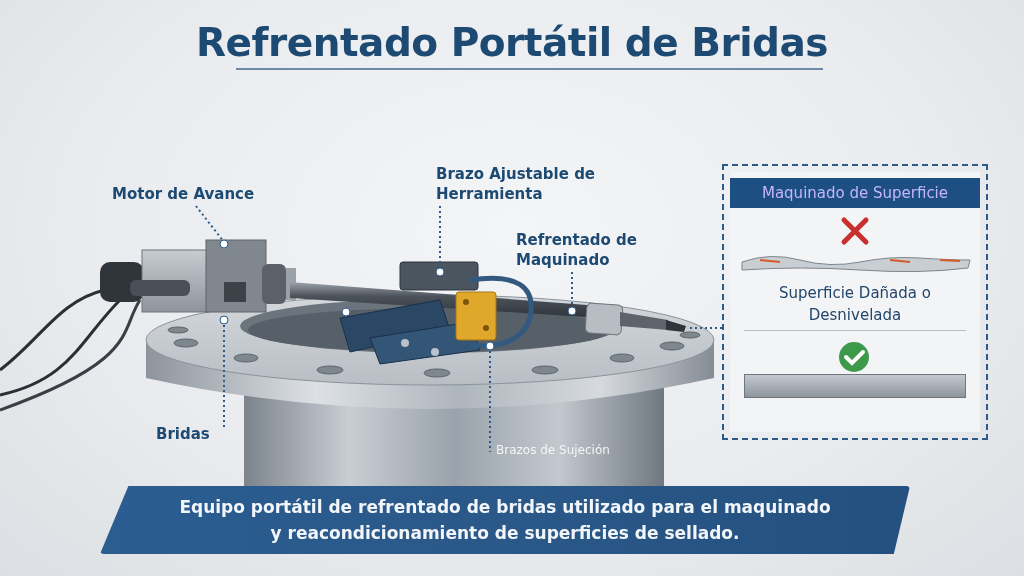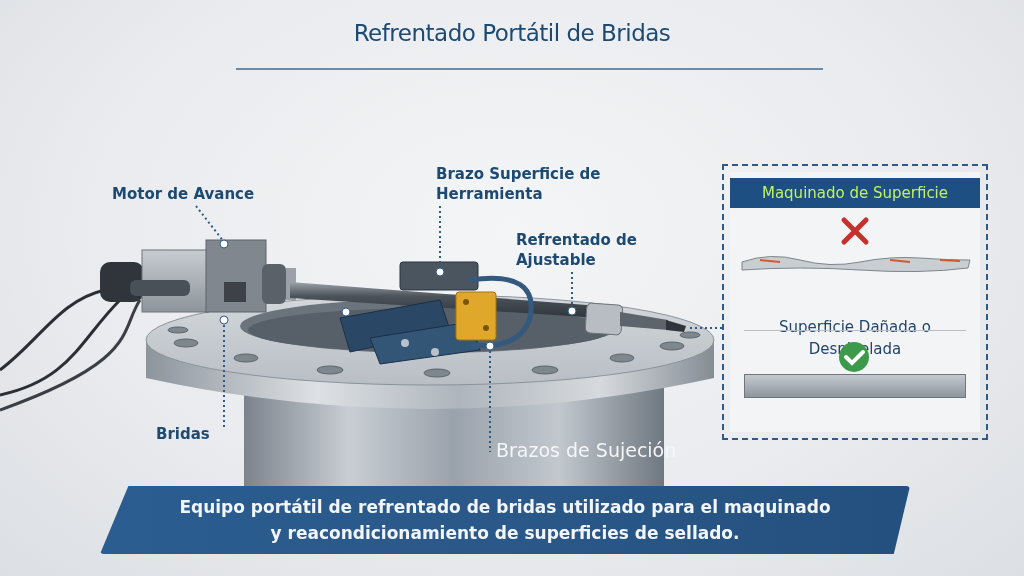--- a/index.html
+++ b/index.html
@@ -1,29 +1,29 @@
 <!DOCTYPE html>
 <html><head>
 <meta charset="utf-8">
 <style>
   html,body{margin:0;padding:0;}
   body{width:1024px;height:576px;overflow:hidden;position:relative;
     background:radial-gradient(ellipse at 50% 40%, #f4f5f7 0%, #e9ebee 60%, #dcdfe3 100%);
     font-family:"DejaVu Sans","Liberation Sans",sans-serif;}
   .title{position:absolute;left:0;right:0;top:20px;text-align:center;
-    font-weight:normal;font-size:23px;color:#1d4a72;letter-spacing:-0.5px;}
+    font-weight:bold;font-size:39px;color:#1d4a72;letter-spacing:-0.5px;}
   .title-rule{position:absolute;left:236px;width:587px;top:68px;height:2px;background:#6e8aa6;}
   .label{position:absolute;font-weight:bold;font-size:15px;color:#1d4a72;line-height:20px;}
-  .label.light{color:#f4f6f8;font-weight:normal;font-size:19px;}
+  .label.light{color:#f4f6f8;font-weight:normal;font-size:12px;}
   svg.scene{position:absolute;left:0;top:0;}
   .panel{position:absolute;left:722px;top:164px;width:266px;height:276px;border:2px dashed #2e5a8a;box-sizing:border-box;}
   .panel-inner{position:absolute;left:6px;top:6px;right:6px;bottom:6px;background:#f3f4f6;}
-  .panel-head{position:absolute;left:0;right:0;top:6px;height:30px;background:#1e4f82;color:#bef264;
+  .panel-head{position:absolute;left:0;right:0;top:6px;height:30px;background:#1e4f82;color:#c4b5fd;
     font-size:15px;text-align:center;line-height:30px;}
-  .panel-text{position:absolute;left:0;right:0;text-align:center;font-size:15px;color:#23456a;line-height:22px;margin-top:34px;}
+  .panel-text{position:absolute;left:0;right:0;text-align:center;font-size:15px;color:#23456a;line-height:22px;}
   .panel-divider{position:absolute;left:14px;right:14px;top:158px;height:1px;background:#b7bec7;}
   .caption{position:absolute;left:100px;top:486px;width:810px;height:68px;}
   .caption-bg{position:absolute;inset:0;background:linear-gradient(90deg,#2b5d91 0%,#2a5888 50%,#23507f 100%);
     clip-path:polygon(3.5% 0,100% 0,98% 100%,0 100%);border-radius:4px;}
   .caption-text{position:absolute;left:0;right:0;top:8px;text-align:center;color:#f2f5f9;font-size:17px;
     font-weight:bold;line-height:26px;}
 </style>
 </head>
 <body>
 
@@ -134,26 +134,26 @@
     <circle cx="224" cy="320" r="4"></circle>
     <circle cx="440" cy="272" r="4"></circle>
     <circle cx="572" cy="311" r="4"></circle>
     <circle cx="490" cy="346" r="4"></circle>
     <circle cx="346" cy="312" r="4"></circle>
   </g>
 </svg>
 
 <div class="label" style="left:112px;top:184px;">Motor de Avance</div>
 <div class="label" style="left:436px;top:164px;">
-  <div>Brazo Superficie de</div>
+  <div>Brazo Ajustable de</div>
   <div>Herramienta</div>
 </div>
 <div class="label" style="left:516px;top:230px;">
   <div>Refrentado de</div>
-  <div>Ajustable</div>
+  <div>Maquinado</div>
 </div>
 <div class="label" style="left:156px;top:424px;">Bridas</div>
 <div class="label light" style="left:496px;top:440px;">Brazos de Sujeción</div>
 
 <div class="panel">
   <div class="panel-inner">
     <div class="panel-head">Maquinado de Superficie</div>
     <svg style="position:absolute;left:108px;top:44px;" width="34" height="30" viewBox="0 0 34 30">
       <path d="M6,4 L28,26 M28,4 L6,26" stroke="#c8302e" stroke-width="5" stroke-linecap="round"></path>
     </svg>

